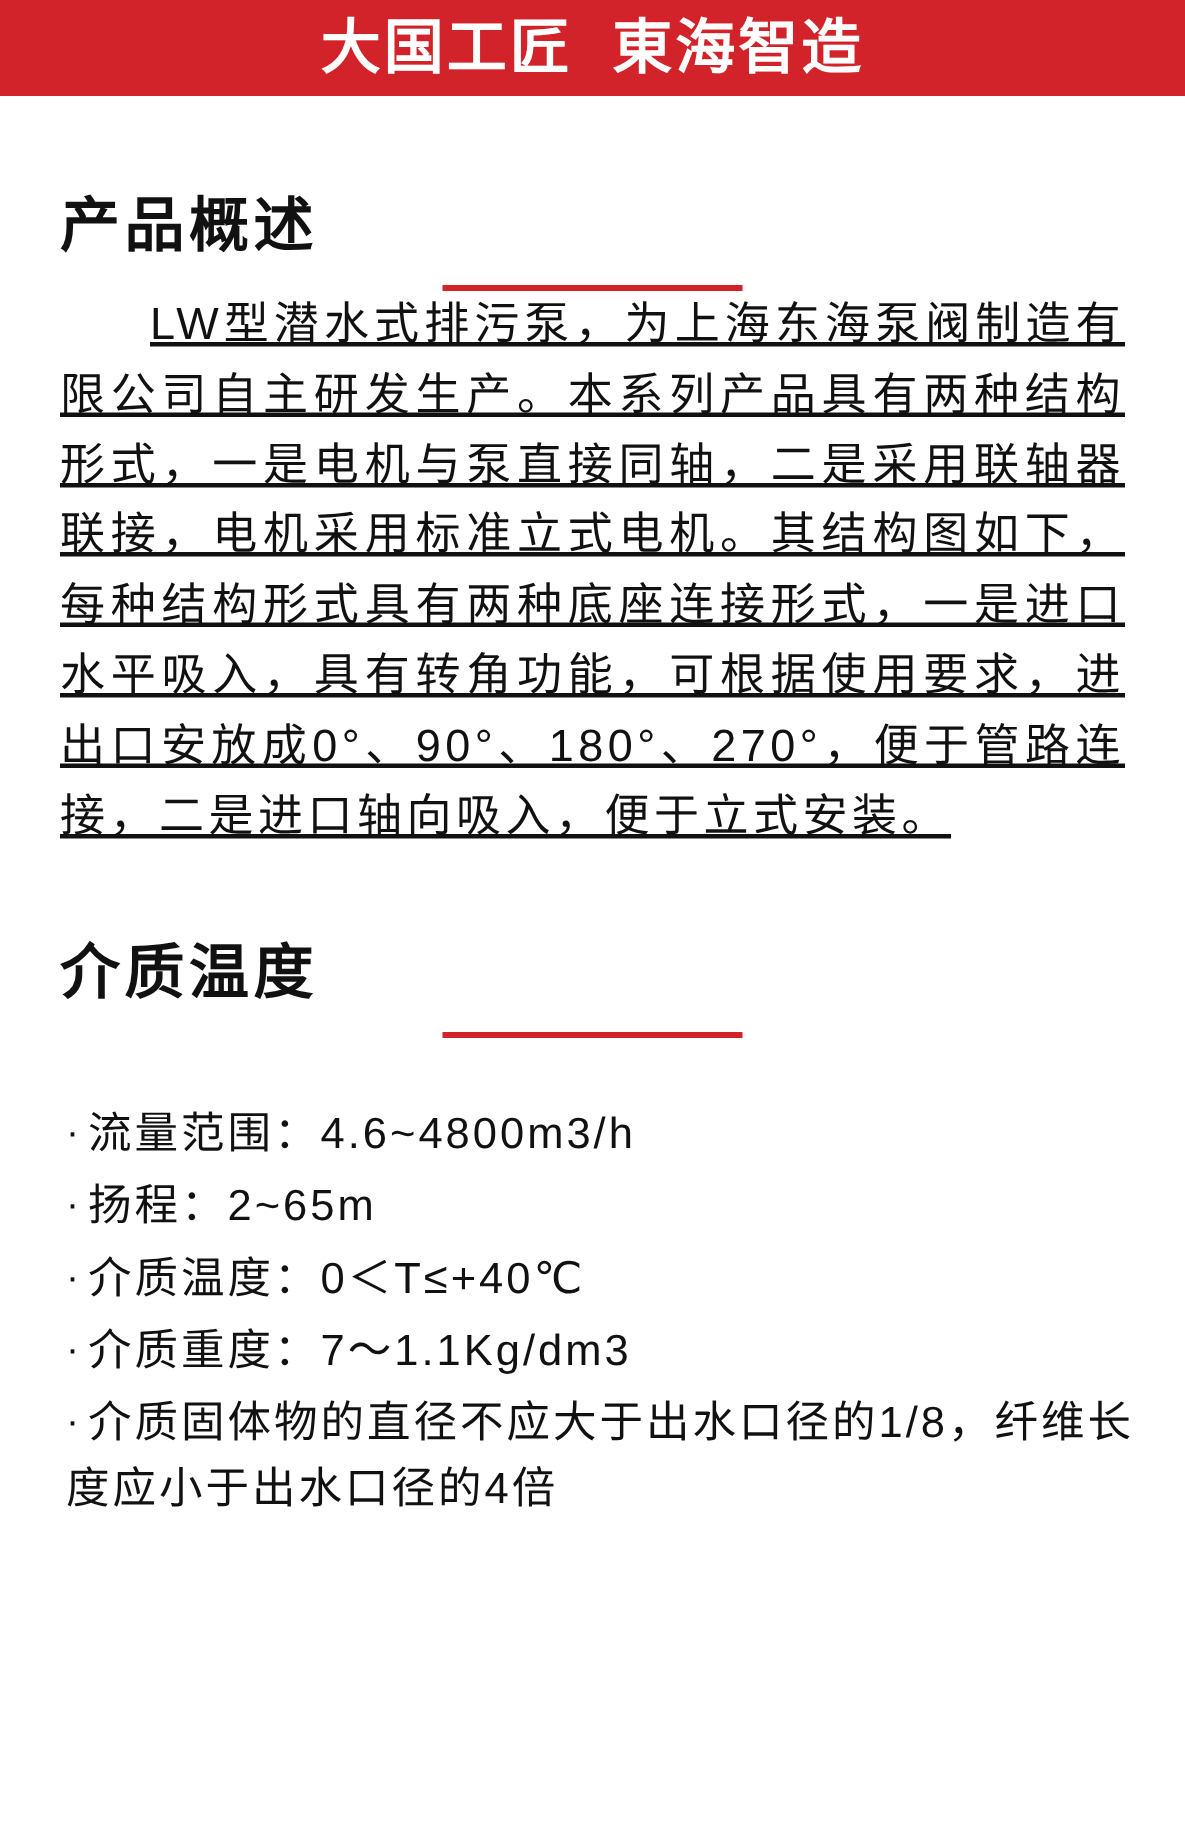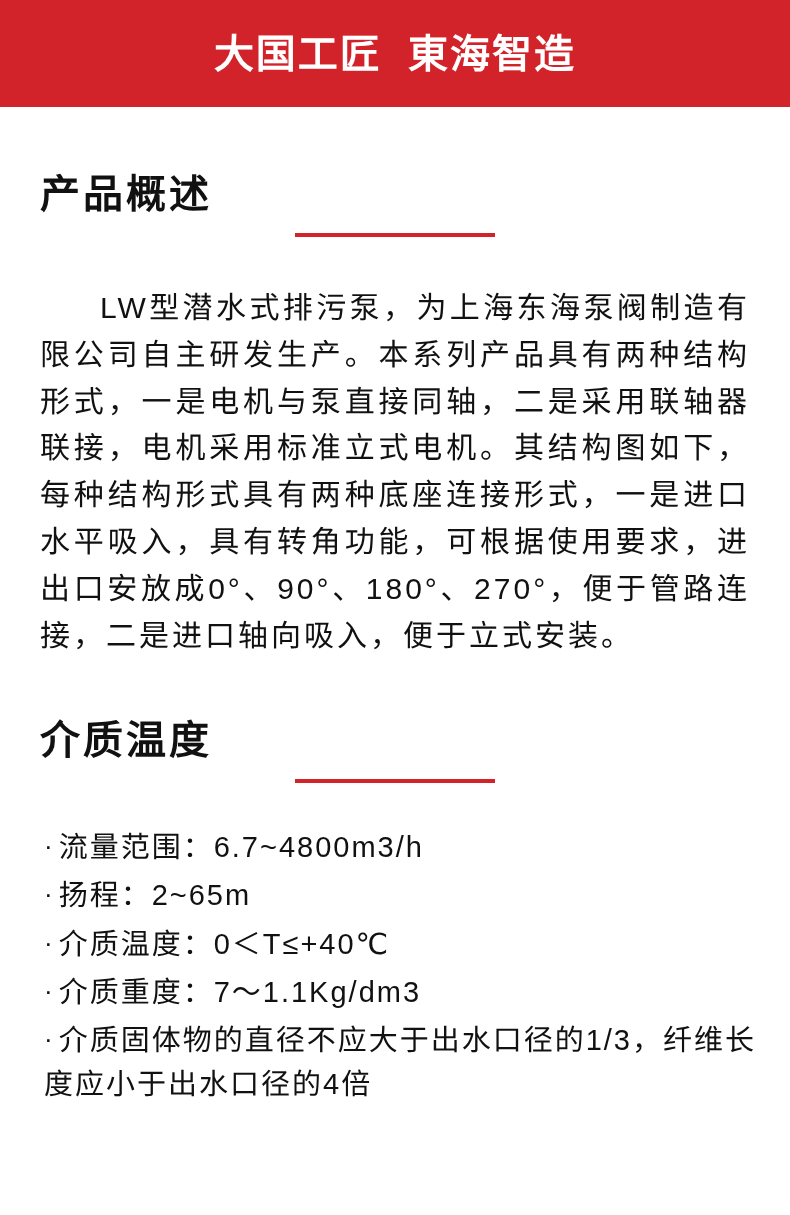--- a/index.html
+++ b/index.html
@@ -18,21 +18,21 @@
     position: relative;
     width: 790px;
     min-height: 1215px;
     overflow: hidden;
     background: #ffffff;
   }
 
   
   .banner {
     width: 790px;
-    height: 107px;
+    height: 64px;
     background: #d3232a;
     display: flex;
     align-items: center;
     justify-content: center;
     box-sizing: border-box;
   }
   .banner-title {
     color: #ffffff;
     font-size: 40px;
     font-weight: bold;
@@ -61,23 +61,23 @@
   }
   .section-rule {
     width: 200px;
     height: 4px;
     background: #d3232a;
     margin: 14px auto 0 auto;
   }
 
   
   .overview-wrap {
-    margin-top: 48px;
     padding: 0 40px;
     box-sizing: border-box;
+    text-decoration: underline;
   }
   .overview-text {
     font-size: 30px;
     line-height: 1.56;
     color: #111111;
     text-align: justify;
     text-justify: inter-ideograph;
     text-indent: 2em;
     letter-spacing: 3px;
     margin: 0;
@@ -140,30 +140,30 @@
   <div class="section">
     <div class="section-head">
       <h2 class="section-title">介质温度</h2>
       <div class="section-rule"></div>
     </div>
   </div>
 
   <div class="conditions-wrap">
     <ul class="cond-list">
       <li class="cond-item">
-        <span class="cond-bullet">·</span><span>流量范围：6.7~4800m3/h</span>
+        <span class="cond-bullet">·</span><span>流量范围：4.6~4800m3/h</span>
       </li>
       <li class="cond-item">
         <span class="cond-bullet">·</span><span>扬程：2~65m</span>
       </li>
       <li class="cond-item">
         <span class="cond-bullet">·</span><span>介质温度：0＜T≤+40℃</span>
       </li>
       <li class="cond-item">
         <span class="cond-bullet">·</span><span>介质重度：7～1.1Kg/dm3</span>
       </li>
       <li class="cond-item">
-        <span class="cond-bullet">·</span><span>介质固体物的直径不应大于出水口径的1/3，纤维长度应小于出水口径的4倍</span>
+        <span class="cond-bullet">·</span><span>介质固体物的直径不应大于出水口径的1/8，纤维长度应小于出水口径的4倍</span>
       </li>
     </ul>
   </div>
 
 </div>
 
 </body></html>

